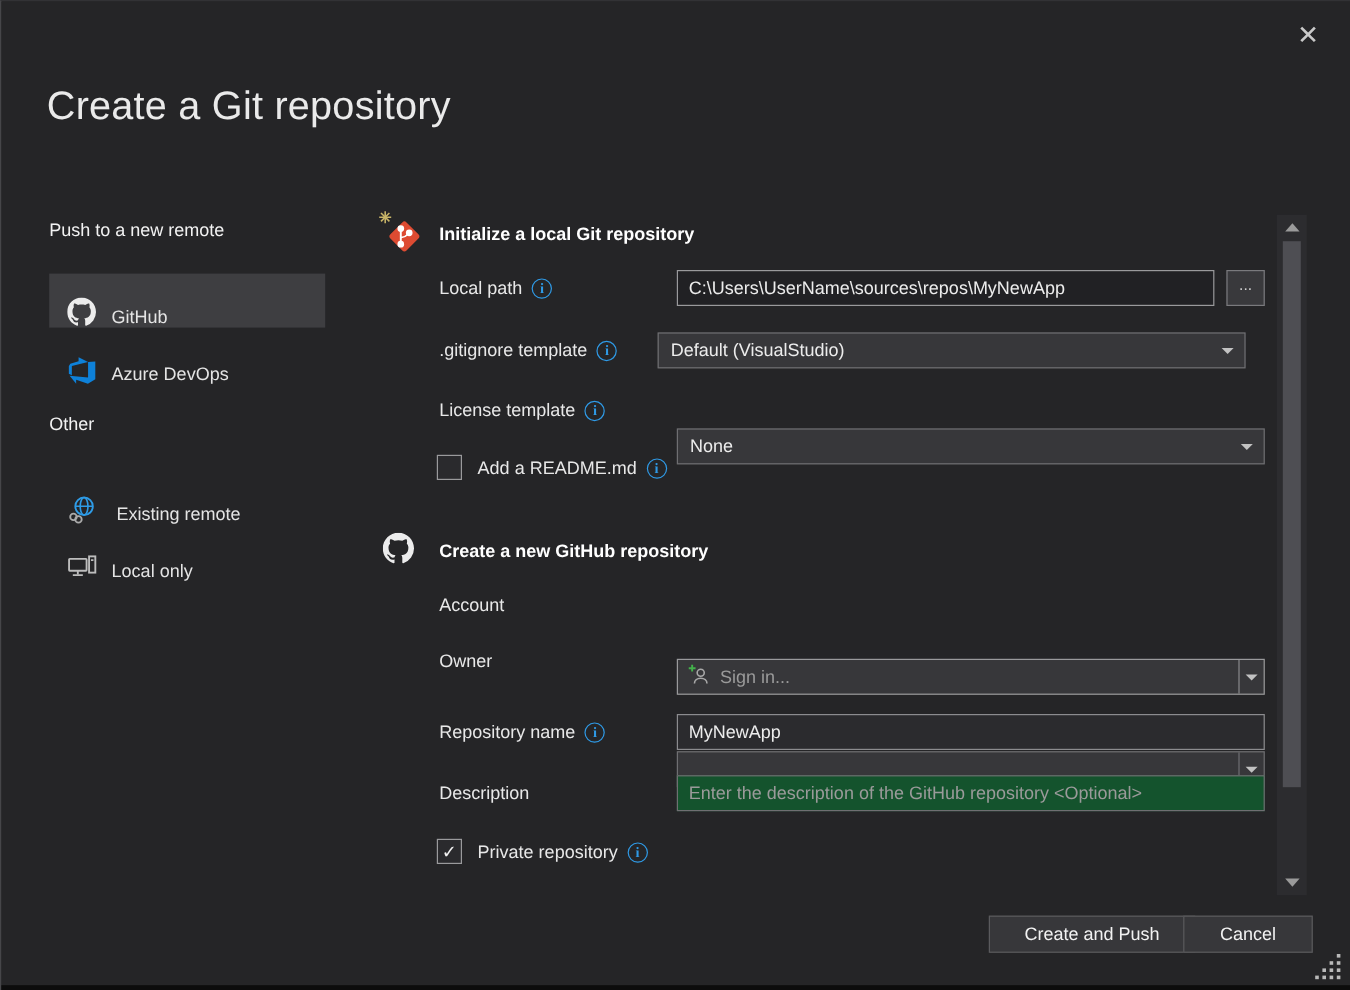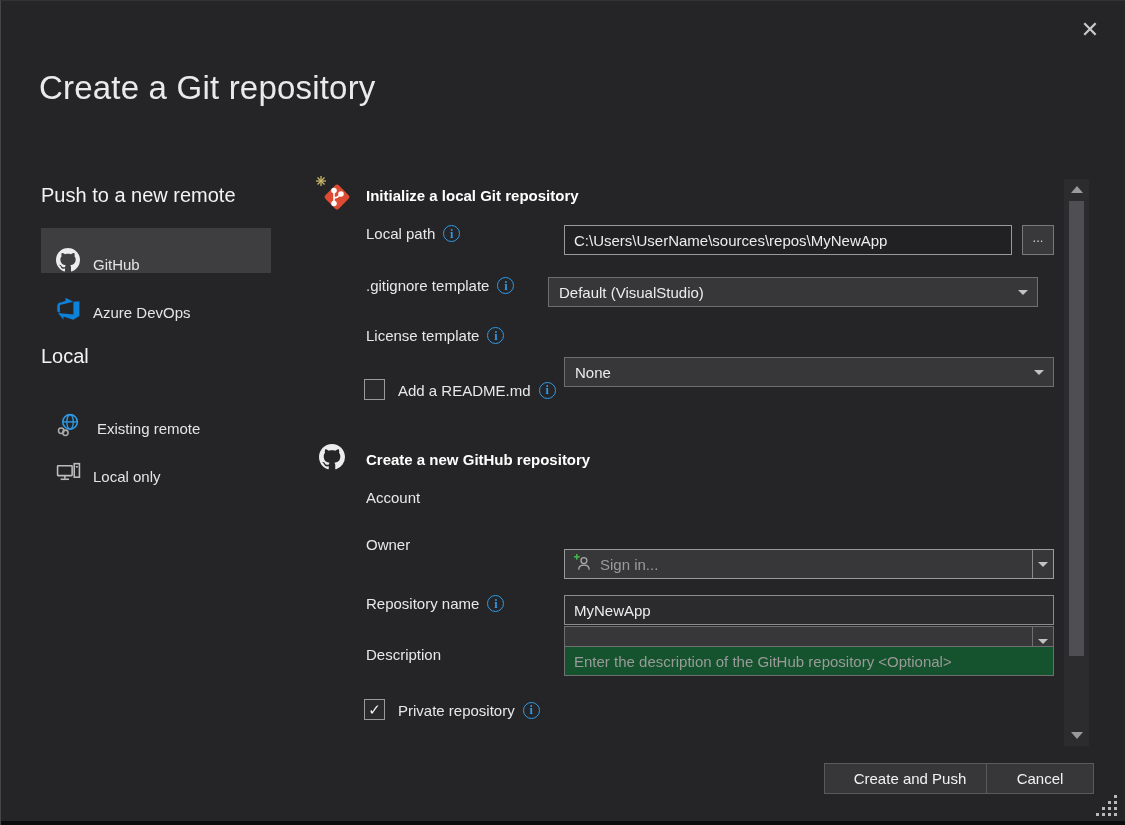--- a/index.html
+++ b/index.html
@@ -7,30 +7,30 @@
   .dialog{position:relative;width:1125px;height:825px;background:#252527;overflow:hidden;
           border-left:1px solid #464649;border-top:1px solid #323235;}
   .abs{position:absolute;}
 
   
   .title{left:38px;top:68px;font-size:33px;font-weight:300;color:#eaeaea;letter-spacing:.2px;}
   .close{left:1072px;top:12px;width:34px;height:34px;display:flex;align-items:center;justify-content:center;
          color:#c9c9c9;font-size:22px;font-weight:300;cursor:default;}
 
   
-  .side-head{font-size:20px;color:#f2f2f2;}
+  .side-head{font-size:15px;color:#f2f2f2;}
   .side-item{display:flex;align-items:flex-end;gap:12px;padding-left:14px;color:#e4e4e4;font-size:15px;}
   .side-item.selected{background:#3e3e41;}
   .side-item .ic{display:flex;align-items:center;justify-content:center;width:26px;height:26px;flex:0 0 26px;}
 
   
   .sec-title{font-size:15px;font-weight:bold;color:#ffffff;}
 
   
-  .lbl{display:flex;align-items:flex-start;gap:8px;color:#e8e8e8;font-size:15px;height:30px;}
+  .lbl{display:flex;align-items:center;gap:8px;color:#e8e8e8;font-size:15px;height:30px;}
   .info{display:inline-flex;align-items:center;justify-content:center;width:17px;height:17px;border-radius:50%;
         border:1px solid #2f9ae6;color:#2f9ae6;font-size:12px;line-height:1;
         font-family:"Liberation Serif",serif;font-weight:bold;}
 
   
   .tf{height:30px;border:1px solid #9a9a9c;background:#212124;color:#ececec;font-size:15px;
       padding:0 9px;outline:none;}
   .tf.mid{border-color:#8c8c8f;background:#2b2b2e;}
   .tf.soft{border-color:#6f6f72;background:#14532d;}
   .tf::placeholder{color:#9a9a9a;}
@@ -87,21 +87,21 @@
   <div class="abs side-item" style="left:40px;top:282px;width:230px;height:38px;">
     <span class="ic">
       <svg width="23" height="23" viewBox="0 0 16 16">
         <path fill="#0e81d9" d="M15.6 2.9v10.4l-4.3 2.6-6.8-2.3v2.2L.7 11.2l10.7 1V3.3z"></path>
         <path fill="#0e81d9" d="M11.4 3.3L5.9.5v2.3L1.1 4.2.2 5.7v4.4l1.8.8V5.5z"></path>
       </svg>
     </span>
     <span>Azure DevOps</span>
   </div>
 
-  <div class="abs side-head" style="left:40px;top:344px;">Local</div>
+  <div class="abs side-head" style="left:40px;top:344px;">Other</div>
 
   <div class="abs side-item" style="left:40px;top:396px;width:230px;height:40px;gap:16px;">
     <span class="ic">
       <svg width="25" height="25" viewBox="0 0 24 24" fill="none">
         <circle cx="13.5" cy="9.5" r="7" stroke="#2e9be6" stroke-width="1.5"></circle>
         <ellipse cx="13.5" cy="9.5" rx="3.1" ry="7" stroke="#2e9be6" stroke-width="1.3"></ellipse>
         <line x1="6.6" y1="9.5" x2="20.4" y2="9.5" stroke="#2e9be6" stroke-width="1.3"></line>
         <circle cx="5" cy="18" r="2.6" stroke="#aaaaaa" stroke-width="1.5"></circle>
         <circle cx="9" cy="20" r="2.6" stroke="#aaaaaa" stroke-width="1.5"></circle>
       </svg>

